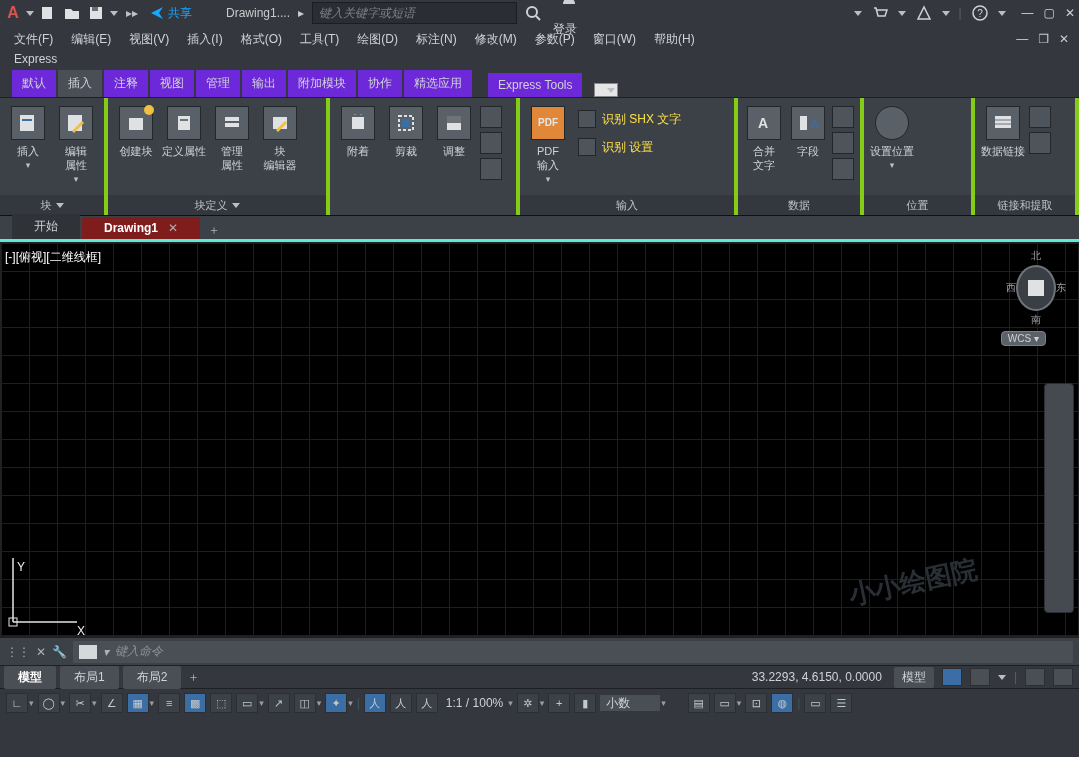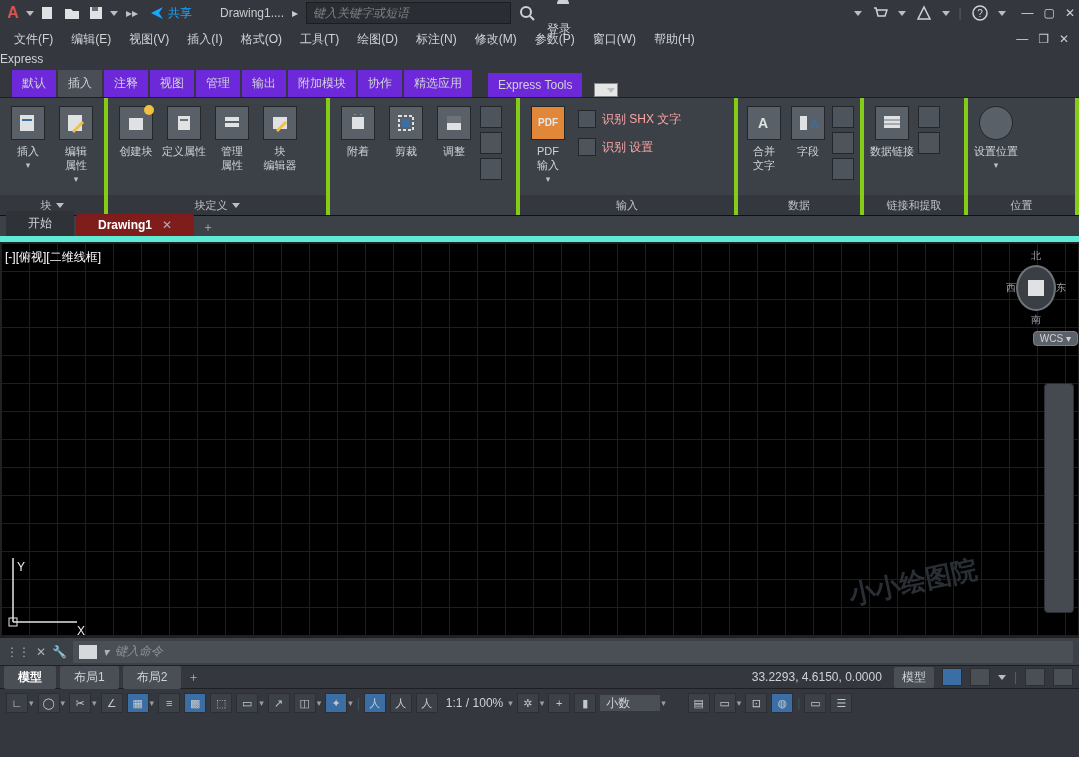--- a/index.html
+++ b/index.html
@@ -3,78 +3,78 @@
 <meta charset="utf-8">
 <style>
 * { margin: 0; padding: 0; box-sizing: border-box; font-family: "Microsoft YaHei", Arial, sans-serif; }
 body { width: 1079px; height: 757px; background: #34383e; color: #d0d2d6; font-size: 12px; overflow: hidden; user-select: none; }
 
 
 .titlebar { height: 26px; background: #34383e; display: flex; align-items: center; padding: 0 4px; gap: 4px; }
 .titlebar .logo { color: #d9534f; font-weight: bold; font-size: 16px; width: 18px; text-align: center; }
 .titlebar .tb-icon { width: 20px; height: 20px; display: flex; align-items: center; justify-content: center; color: #c9ccce; }
 .titlebar .share { color: #15a8ff; display: flex; align-items: center; gap: 4px; margin-left: 4px; }
-.titlebar .docname { margin-left: 24px; color: #c9ccce; text-align: right; }
+.titlebar .docname { margin-left: 30px; color: #c9ccce; text-align: right; }
 .titlebar .caret { margin: 0 4px; color: #c9ccce; }
 .titlebar .search { background: #2a2d33; border: 1px solid #1b1d21; height: 22px; width: 205px; color: #7e8083; font-style: italic; padding: 0 6px; display: flex; align-items: center; }
 .titlebar .search-ico { width: 20px; display: flex; justify-content: center; color: #c9ccce; margin-left: 2px; }
 .titlebar .login { display: flex; align-items: flex-end; gap: 16px; margin-left: 6px; color: #d0d2d6; flex-direction: column; }
 .titlebar .right { margin-left: auto; display: flex; align-items: center; gap: 8px; }
 .titlebar .winbtns { display: flex; gap: 10px; margin-left: 8px; }
 .titlebar svg { display: block; }
 
 
 .menubar { height: 26px; display: flex; align-items: center; padding-left: 14px; gap: 18px; color: #d0d2d6; }
 .menubar .mdi { margin-left: auto; display: flex; gap: 10px; padding-right: 10px; color: #c9ccce; }
-.express-row { height: 20px; color: #d0d2d6; }
+.express-row { height: 20px; padding-left: 14px; color: #d0d2d6; }
 
 
 .ribbon-tabs { height: 26px; background: #34383e; display: flex; align-items: flex-end; padding-left: 12px; gap: 2px; border-bottom: 1px solid #1d1f23; }
 .ribbon-tabs .rt { padding: 5px 10px; color: #d0d2d6; background: #6d28d9; }
 .ribbon-tabs .rt.active { background: #4a4f57; }
 .ribbon-tabs .rt-et { margin-left: 14px; }
 .ribbon-tabs .rt-focus { margin-left: 10px; width: 24px; height: 14px; background: #e6e6e6; border: 1px solid #888; display: flex; align-items: center; justify-content: flex-end; padding-right: 2px; }
 
 
 .ribbon { height: 118px; background: #3c4148; display: flex; border-bottom: 1px solid #111; }
 .panel { border-right: 4px solid #84cc16; display: flex; flex-direction: column; }
 .panel .body { flex: 1; display: flex; align-items: flex-start; padding: 4px 6px 0; gap: 4px; }
 .panel .foot { height: 20px; background: #34383e; display: flex; align-items: center; justify-content: center; color: #c0c3c6; font-size: 11px; gap: 4px; }
 .big-btn { width: 44px; display: flex; flex-direction: column; align-items: center; padding-top: 4px; color: #d0d2d6; font-size: 11px; text-align: center; line-height: 14px; }
 .big-btn .ico { width: 34px; height: 34px; background: #5a6068; border: 1px solid #23262a; margin-bottom: 4px; display: flex; align-items: center; justify-content: center; color: #e6e6e6; position: relative; }
 .big-btn .ico.yellow::after { content: ""; position: absolute; right: -2px; top: -2px; width: 10px; height: 10px; background: #f0c040; border-radius: 50%; }
 .big-btn.dd::after { content: "▾"; font-size: 9px; color: #bcbfc2; }
 .mini-col { display: flex; flex-direction: column; gap: 4px; padding-top: 4px; }
 .mini { width: 22px; height: 22px; background: #4e545c; border: 1px solid #23262a; }
-.txt-btn { display: flex; align-items: center; gap: 6px; color: #fca5a5; font-size: 12px; height: 22px; padding: 0 4px; }
+.txt-btn { display: flex; align-items: center; gap: 6px; color: #fde047; font-size: 12px; height: 22px; padding: 0 4px; }
 .txt-btn .sm { width: 18px; height: 18px; background: #4e545c; border: 1px solid #23262a; }
 .ico-pdf { background: #e0873a !important; color: #fff; font-size: 10px; font-weight: bold; }
 .ico-globe { background: radial-gradient(circle at 35% 35%, #6cb3e6, #1a5a90); border-radius: 50%; }
 
 
-.doc-tabs { height: 26px; background: #3c4148; display: flex; align-items: flex-end; padding-left: 6px; gap: 2px; border-bottom: 6px solid #5eead4; }
+.doc-tabs { height: 26px; background: #3c4148; display: flex; align-items: flex-end; padding-left: 12px; gap: 2px; border-bottom: 3px solid #5eead4; }
 .doc-tabs .dt { padding: 4px 22px; background: #2f3338; color: #d0d2d6; border-top-left-radius: 3px; border-top-right-radius: 3px; display: flex; align-items: center; gap: 10px; }
 .doc-tabs .dt.active { background: #7f1d1d; color: #fff; font-weight: bold; }
 .doc-tabs .dt .x { color: #aeb1b4; font-weight: normal; }
 .doc-tabs .plus { width: 24px; text-align: center; color: #aeb1b4; }
 
 
 .viewport { position: relative; height: 395px; background: #000; border: 1px solid #222; }
 .viewport .grid { position: absolute; inset: 0;
   background-image: linear-gradient(#1b1f24 1px, transparent 1px), linear-gradient(90deg, #1b1f24 1px, transparent 1px);
   background-size: 28px 28px; }
 .viewport .vlabel { position: absolute; left: 4px; top: 6px; color: #fff; font-size: 12px; }
 .viewport .ucs { position: absolute; left: 6px; bottom: 8px; color: #eee; }
 .viewport .ucs .yl { position: absolute; left: 10px; top: -68px; }
 .viewport .ucs .xl { position: absolute; left: 70px; top: -4px; }
 .viewport .watermark { position: absolute; right: 100px; bottom: 36px; color: #2a2f35; font-size: 26px; font-weight: bold; transform: rotate(-12deg); }
 .viewport .compass { position: absolute; right: 12px; top: 6px; width: 60px; text-align: center; }
 .viewport .compass .ring { width: 46px; height: 46px; border: 2px solid #6f7479; border-radius: 50%; margin: 2px auto; display: flex; align-items: center; justify-content: center; background: #3a3f45; }
 .viewport .compass .dir { font-size: 10px; color: #9ea1a4; }
-.viewport .wcs { position: absolute; right: 0; top: 88px; background: #5b6168; border: 1px solid #7a8087; border-radius: 4px; padding: 1px 6px; font-size: 10px; color: #d0d2d6; }
+.viewport .wcs { position: absolute; right: 32px; top: 88px; background: #5b6168; border: 1px solid #7a8087; border-radius: 4px; padding: 1px 6px; font-size: 10px; color: #d0d2d6; }
 .viewport .navbar { position: absolute; right: 4px; top: 140px; width: 30px; height: 230px; background: #454a51; border: 1px solid #2b2e33; border-radius: 4px; }
 
 
 .cmdrow { height: 28px; background: #3c4148; display: flex; align-items: center; padding: 0 6px; gap: 6px; border-top: 1px solid #1d1f23; }
 .cmdrow .handle { color: #aeb1b4; }
 .cmdrow .cmd { flex: 1; background: #4a4f56; height: 22px; display: flex; align-items: center; padding: 0 6px; gap: 6px; color: #8d9094; font-style: italic; }
 .cmdrow .cmd .ci { width: 18px; height: 14px; background: #d6d9dc; }
 
 
 .layrow { height: 24px; background: #34383e; display: flex; align-items: center; border-top: 1px solid #1d1f23; border-bottom: 1px solid #1d1f23; }
@@ -369,51 +369,51 @@
         <div class="mini"></div>
         <div class="mini"></div>
         <div class="mini"></div>
       </div>
     </div>
     <div class="foot">
         <span>数据</span>
       </div>
   </div>
 
+  <div class="panel" style="flex:1">
+    <div class="body">
+      <div class="big-btn dd">
+          <div class="ico ico-globe"></div>
+          <span>设置位置</span>
+        </div>
+    </div>
+    <div class="foot">
+        <span>位置</span>
+      </div>
+  </div>
+
   <div class="panel" style="width:104px">
     <div class="body">
       <div class="big-btn">
           <div class="ico">
             <svg width="20" height="20">
               <rect x="2" y="3" width="16" height="12" fill="#dfe1e3"></rect>
               <line x1="2" y1="7" x2="18" y2="7" stroke="#6e737a"></line>
               <line x1="2" y1="11" x2="18" y2="11" stroke="#6e737a"></line>
             </svg>
           </div>
           <span>数据链接</span>
         </div>
       <div class="mini-col">
         <div class="mini"></div>
         <div class="mini"></div>
       </div>
     </div>
     <div class="foot">
         <span>链接和提取</span>
-      </div>
-  </div>
-
-  <div class="panel" style="flex:1">
-    <div class="body">
-      <div class="big-btn dd">
-          <div class="ico ico-globe"></div>
-          <span>设置位置</span>
-        </div>
-    </div>
-    <div class="foot">
-        <span>位置</span>
       </div>
   </div>
 </div>
 
 <div class="doc-tabs">
   <div class="dt">
       <span>开始</span>
     </div>
   <div class="dt active">
       <span>Drawing1</span>

